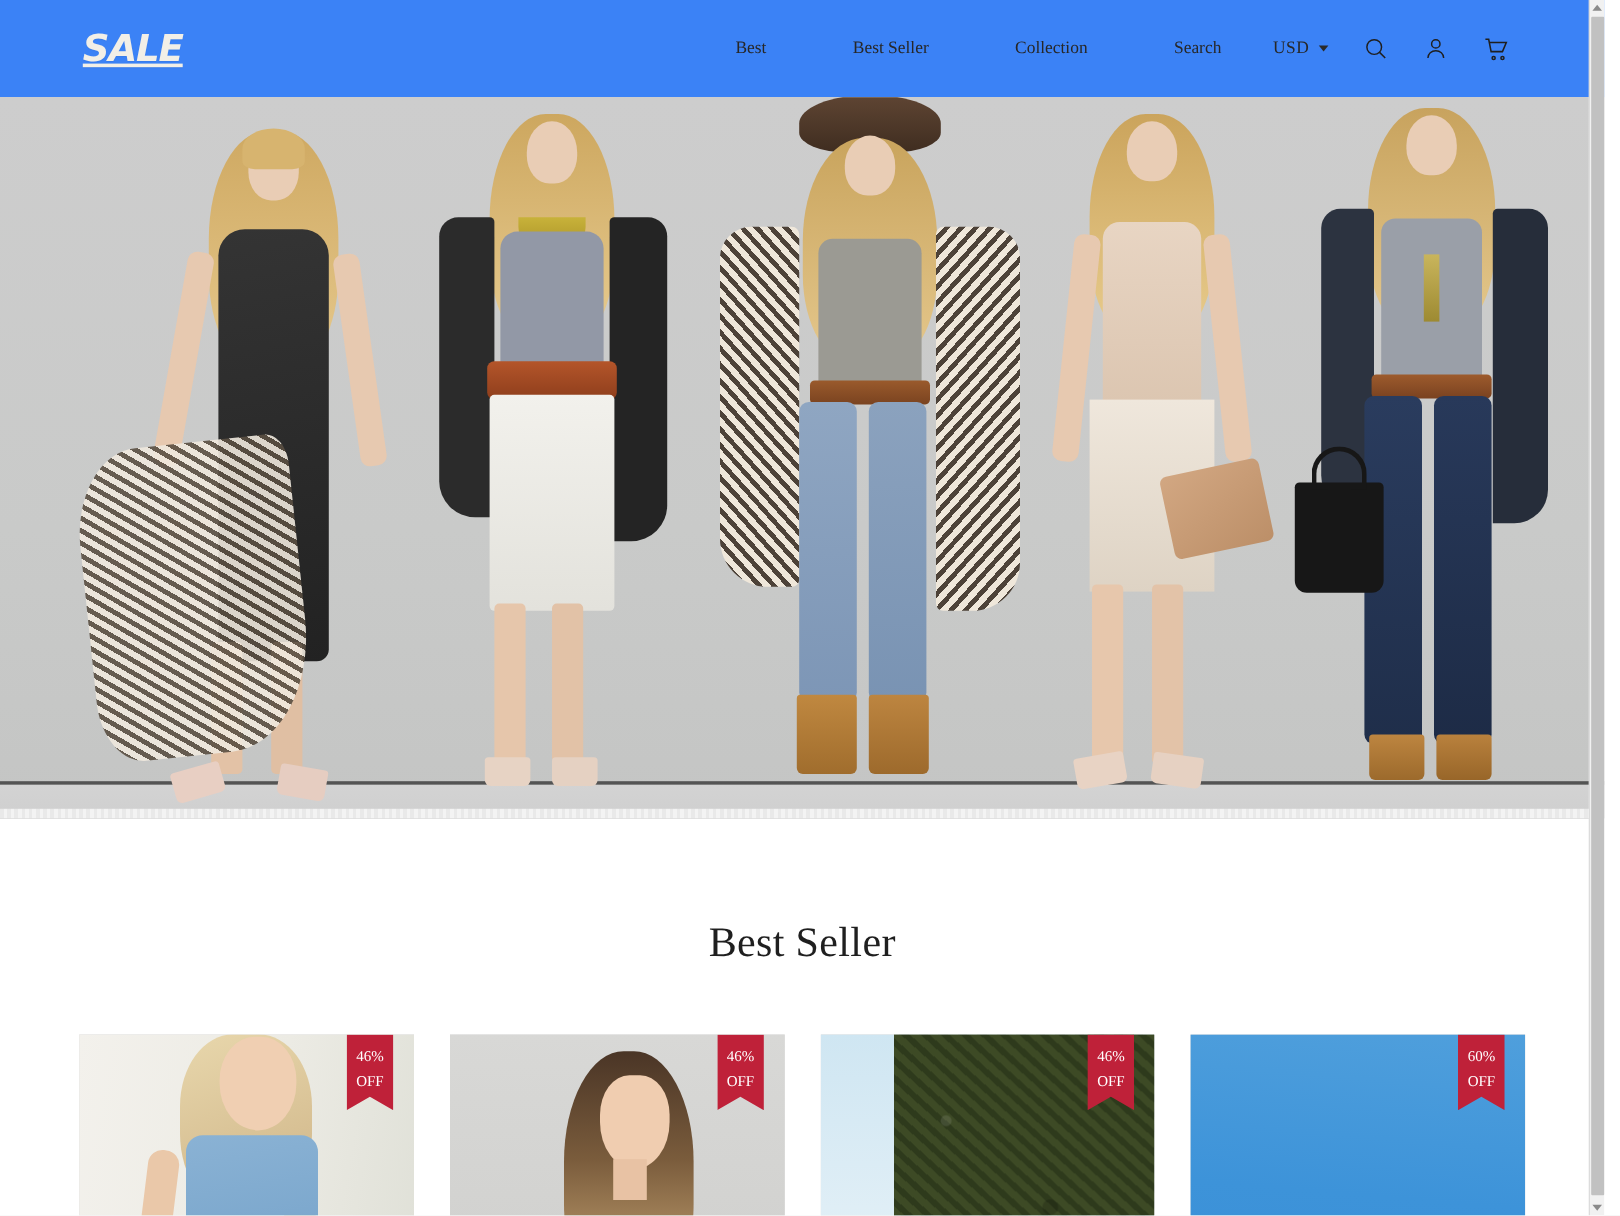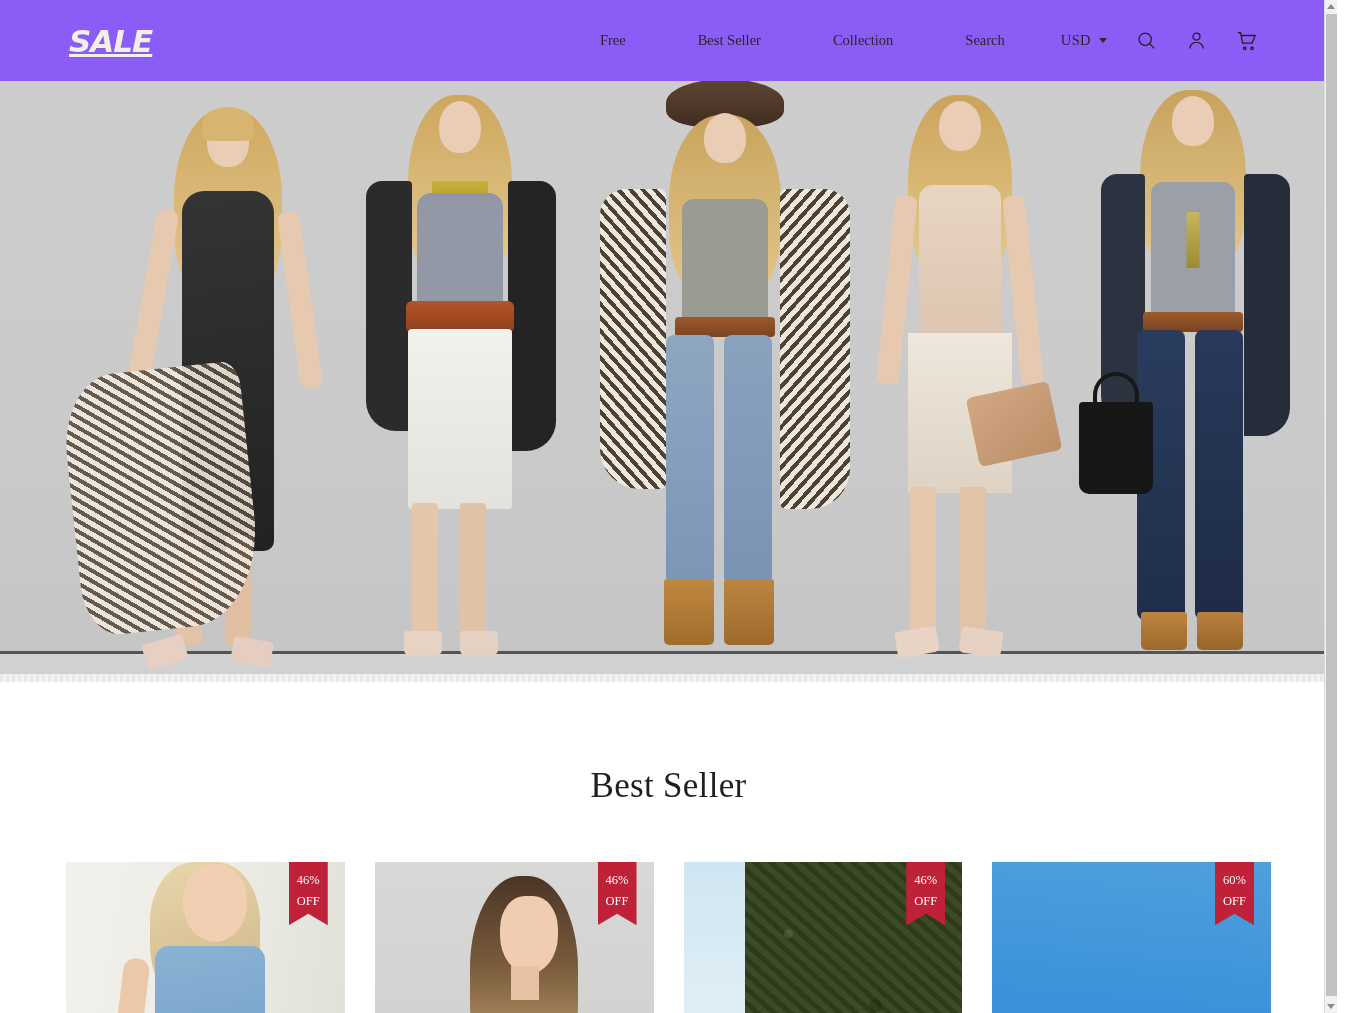--- a/index.html
+++ b/index.html
@@ -27,21 +27,21 @@
   }
   .announce-text {
     font-size: 13.5px;
     color: #2b2b2b;
     letter-spacing: .1px;
   }
 
   
   .header {
     height: 81px;
-    background: #8b5cf6;
+    background: #3b82f6;
     display: flex;
     align-items: center;
     padding: 0 79px 0 69px;
   }
   .logo {
     font-family: "DejaVu Sans", sans-serif;
     font-weight: 700;
     font-style: italic;
     font-size: 31px;
     color: #f2efe7;
@@ -59,21 +59,21 @@
     color: #272727;
     text-decoration: none;
     padding: 0 0;
     margin-right: 72px;
     white-space: nowrap;
   }
   .nav-link:last-of-type { margin-right: 0; }
   .currency {
     display: flex;
     align-items: center;
-    margin-left: 56px;
+    margin-left: 43px;
     cursor: pointer;
   }
   .currency-label {
     font-size: 14.5px;
     color: #272727;
     letter-spacing: .4px;
   }
   .caret {
     width: 0; height: 0;
     border-left: 4.5px solid transparent;
@@ -255,21 +255,21 @@
 </head>
 <body>
 
 <div class="page">
 
 
   <header class="header">
     <a class="logo" href="#">SALE</a>
 
     <nav class="nav">
-      <a class="nav-link" href="#">Free</a>
+      <a class="nav-link" href="#">Best</a>
       <a class="nav-link" href="#">Best Seller</a>
       <a class="nav-link" href="#">Collection</a>
       <a class="nav-link" href="#">Search</a>
 
       <div class="currency">
         <span class="currency-label">USD</span>
         <span class="caret"></span>
       </div>
 
       <div class="icon-btn">

